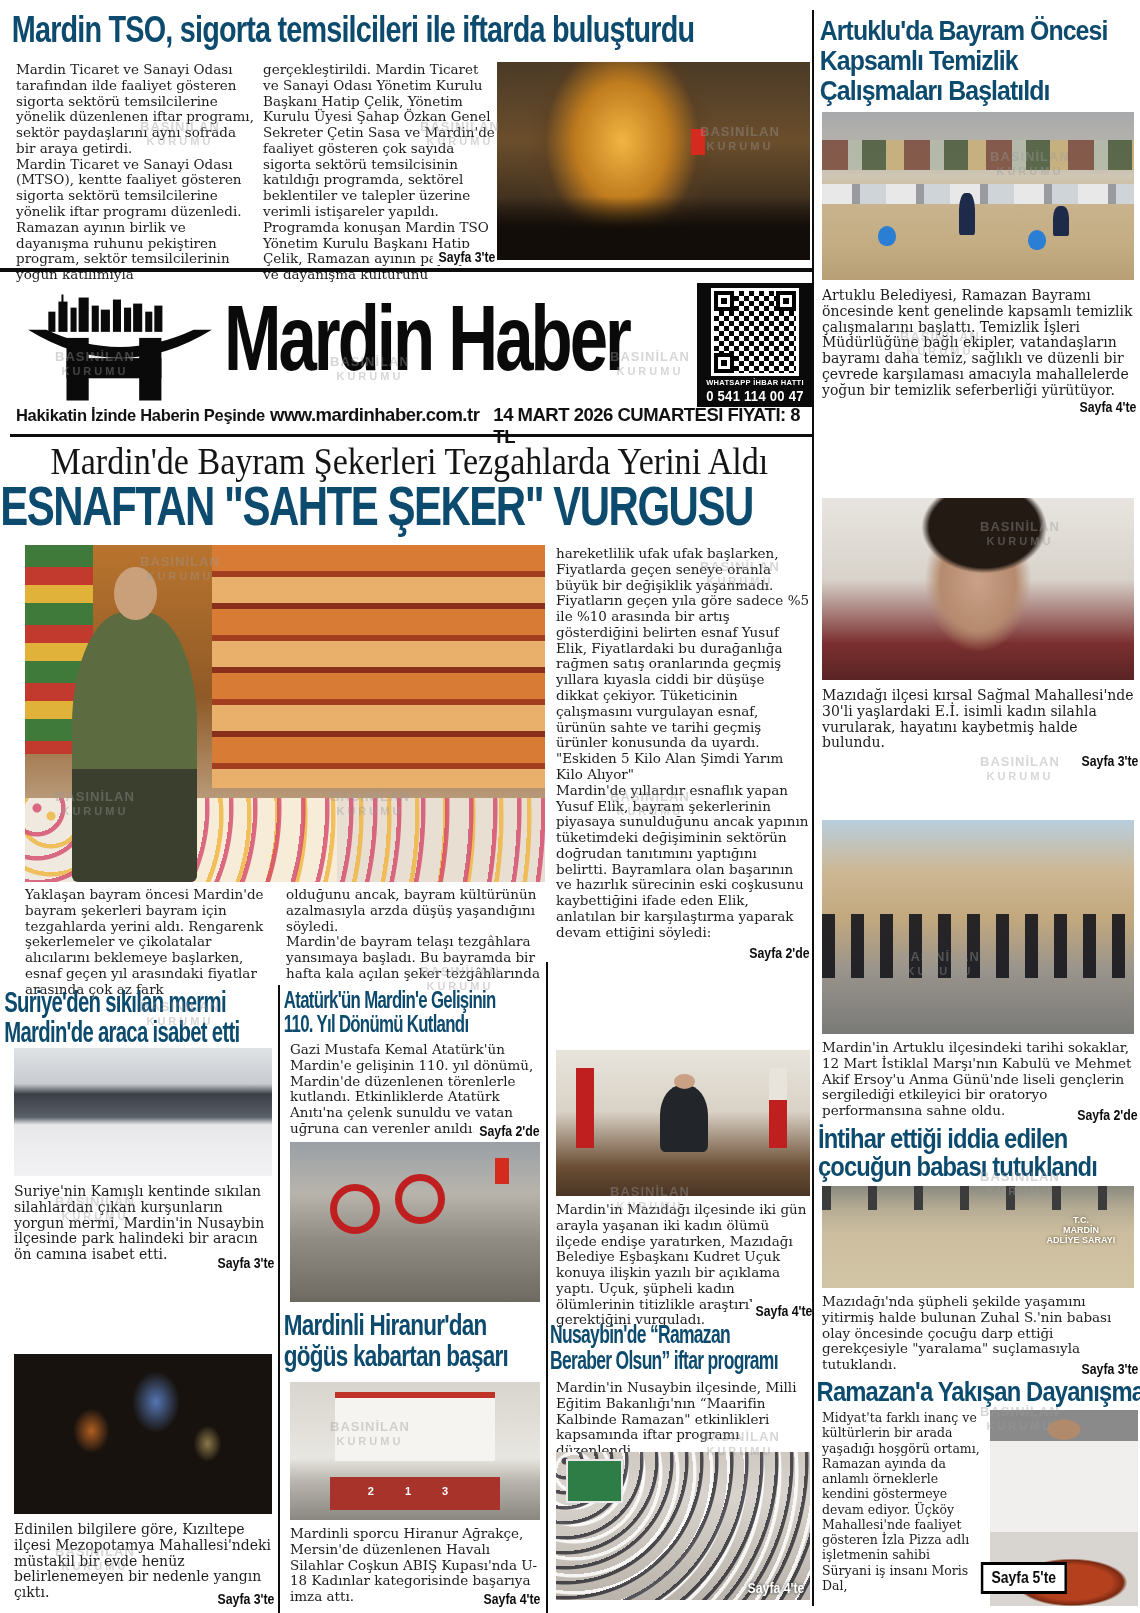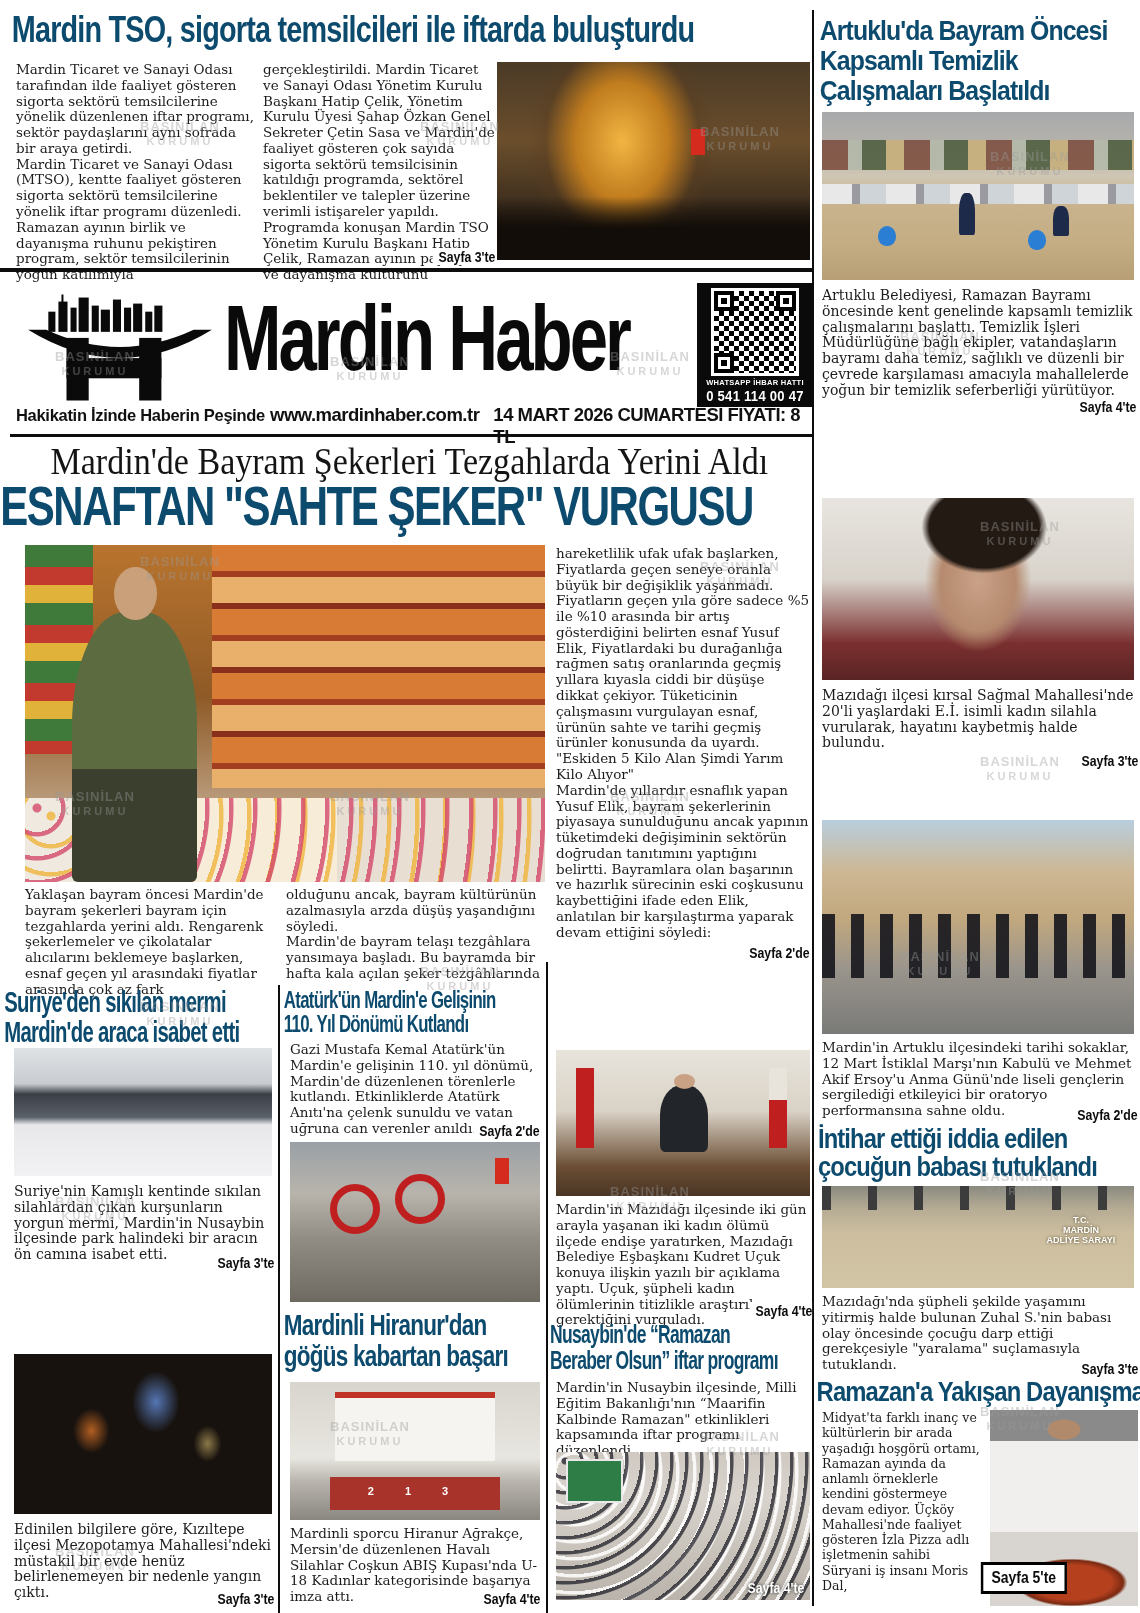--- a/index.html
+++ b/index.html
@@ -260,21 +260,21 @@
   <div class="abs hl" style="left:550px;top:1322px;width:262px;font-size:25px;"><span class="sqz sx70">Nusaybin'de “Ramazan
 Beraber Olsun” iftar programı</span></div>
   <div class="abs body" style="left:556px;top:1380px;width:256px;height:66px;">Mardin'in Nusaybin ilçesinde, Milli Eğitim Bakanlığı'nın “Maarifin Kalbinde Ramazan" etkinlikleri kapsamında iftar programı düzenlendi.</div>
   <div class="photo" id="ph-nusaybin" style="left:556px;top:1452px;width:254px;height:148px;">
     <div class="greenbanner"></div>
     <span class="pgref onphoto">Sayfa 4'te</span>
   </div>
 
   <div class="photo" id="ph-genc" style="left:822px;top:498px;width:312px;height:182px;"></div>
   <div class="abs" style="left:822px;top:688px;width:316px;height:80px;">
-    <div class="body body14">Mazıdağı ilçesi kırsal Sağmal Mahallesi'nde 20'li yaşlardaki E.İ. isimli kadın silahla vurularak, hayatını kaybetmiş halde bulundu.</div>
+    <div class="body body14">Mazıdağı ilçesi kırsal Sağmal Mahallesi'nde 30'li yaşlardaki E.İ. isimli kadın silahla vurularak, hayatını kaybetmiş halde bulundu.</div>
     <span class="pgref">Sayfa 3'te</span>
   </div>
 
   <div class="photo" id="ph-kadim" style="left:822px;top:820px;width:312px;height:214px;">
     <div class="figrow"></div>
   </div>
   <div class="abs" style="left:822px;top:1040px;width:316px;height:82px;">
     <div class="body">Mardin'in Artuklu ilçesindeki tarihi sokaklar, 12 Mart İstiklal Marşı'nın Kabulü ve Mehmet Akif Ersoy'u Anma Günü'nde liseli gençlerin sergilediği etkileyici bir oratoryo performansına sahne oldu.</div>
     <span class="pgref">Sayfa 2'de</span>
   </div>

